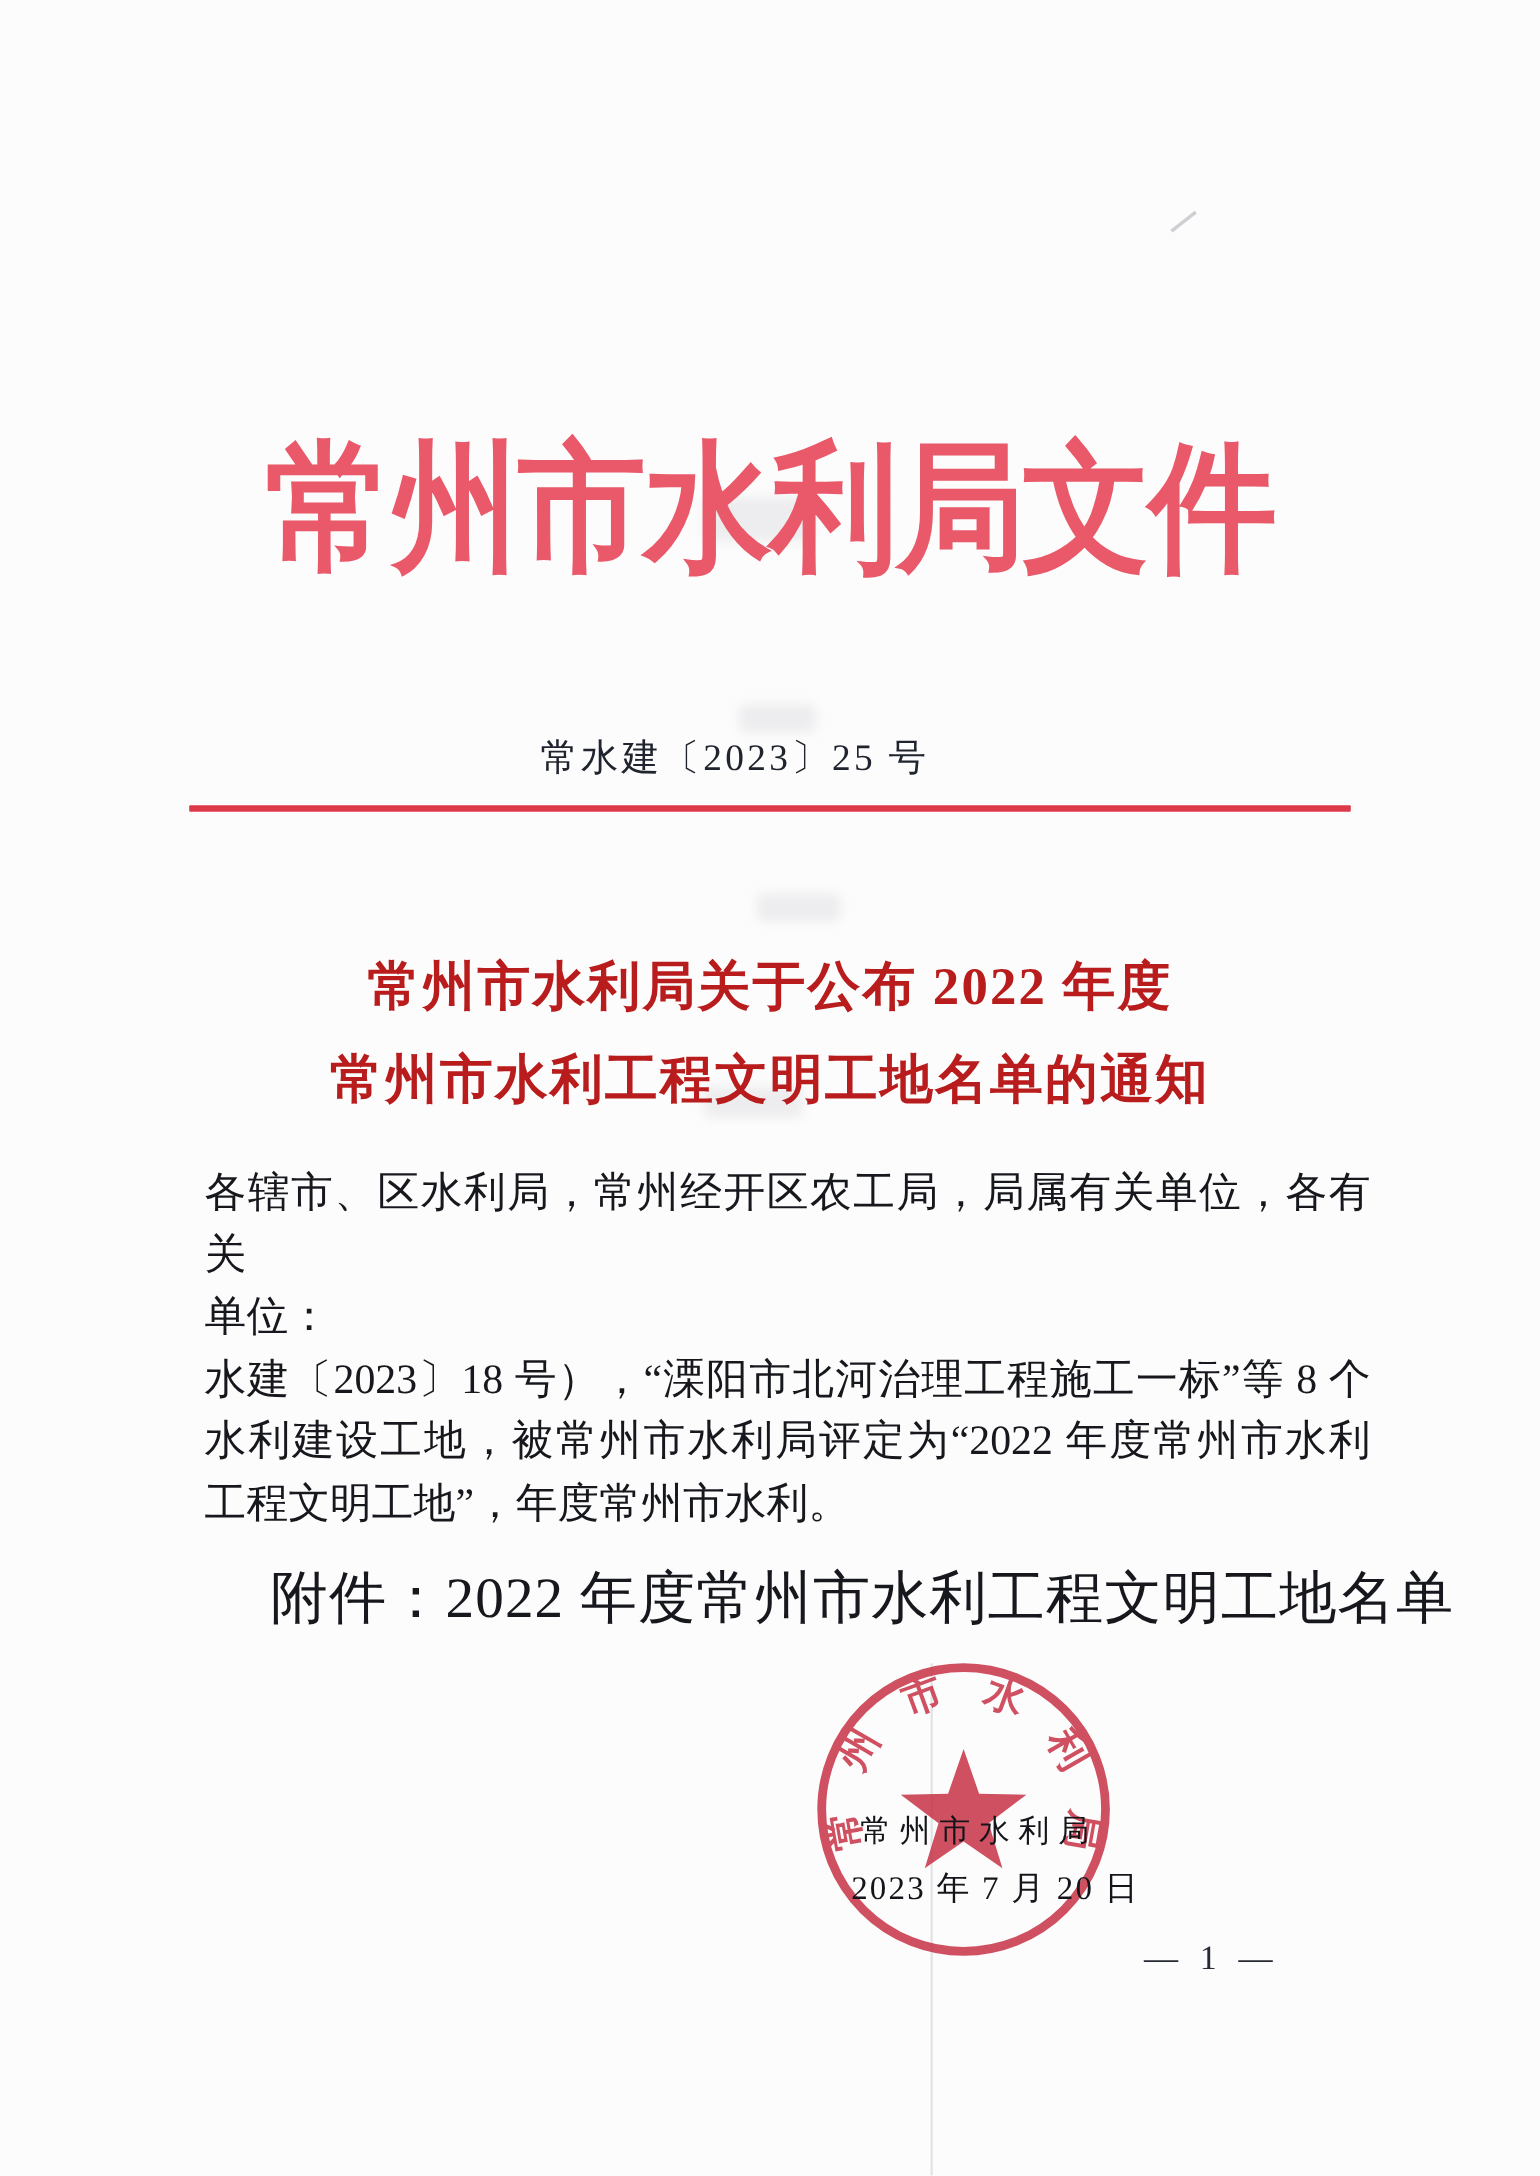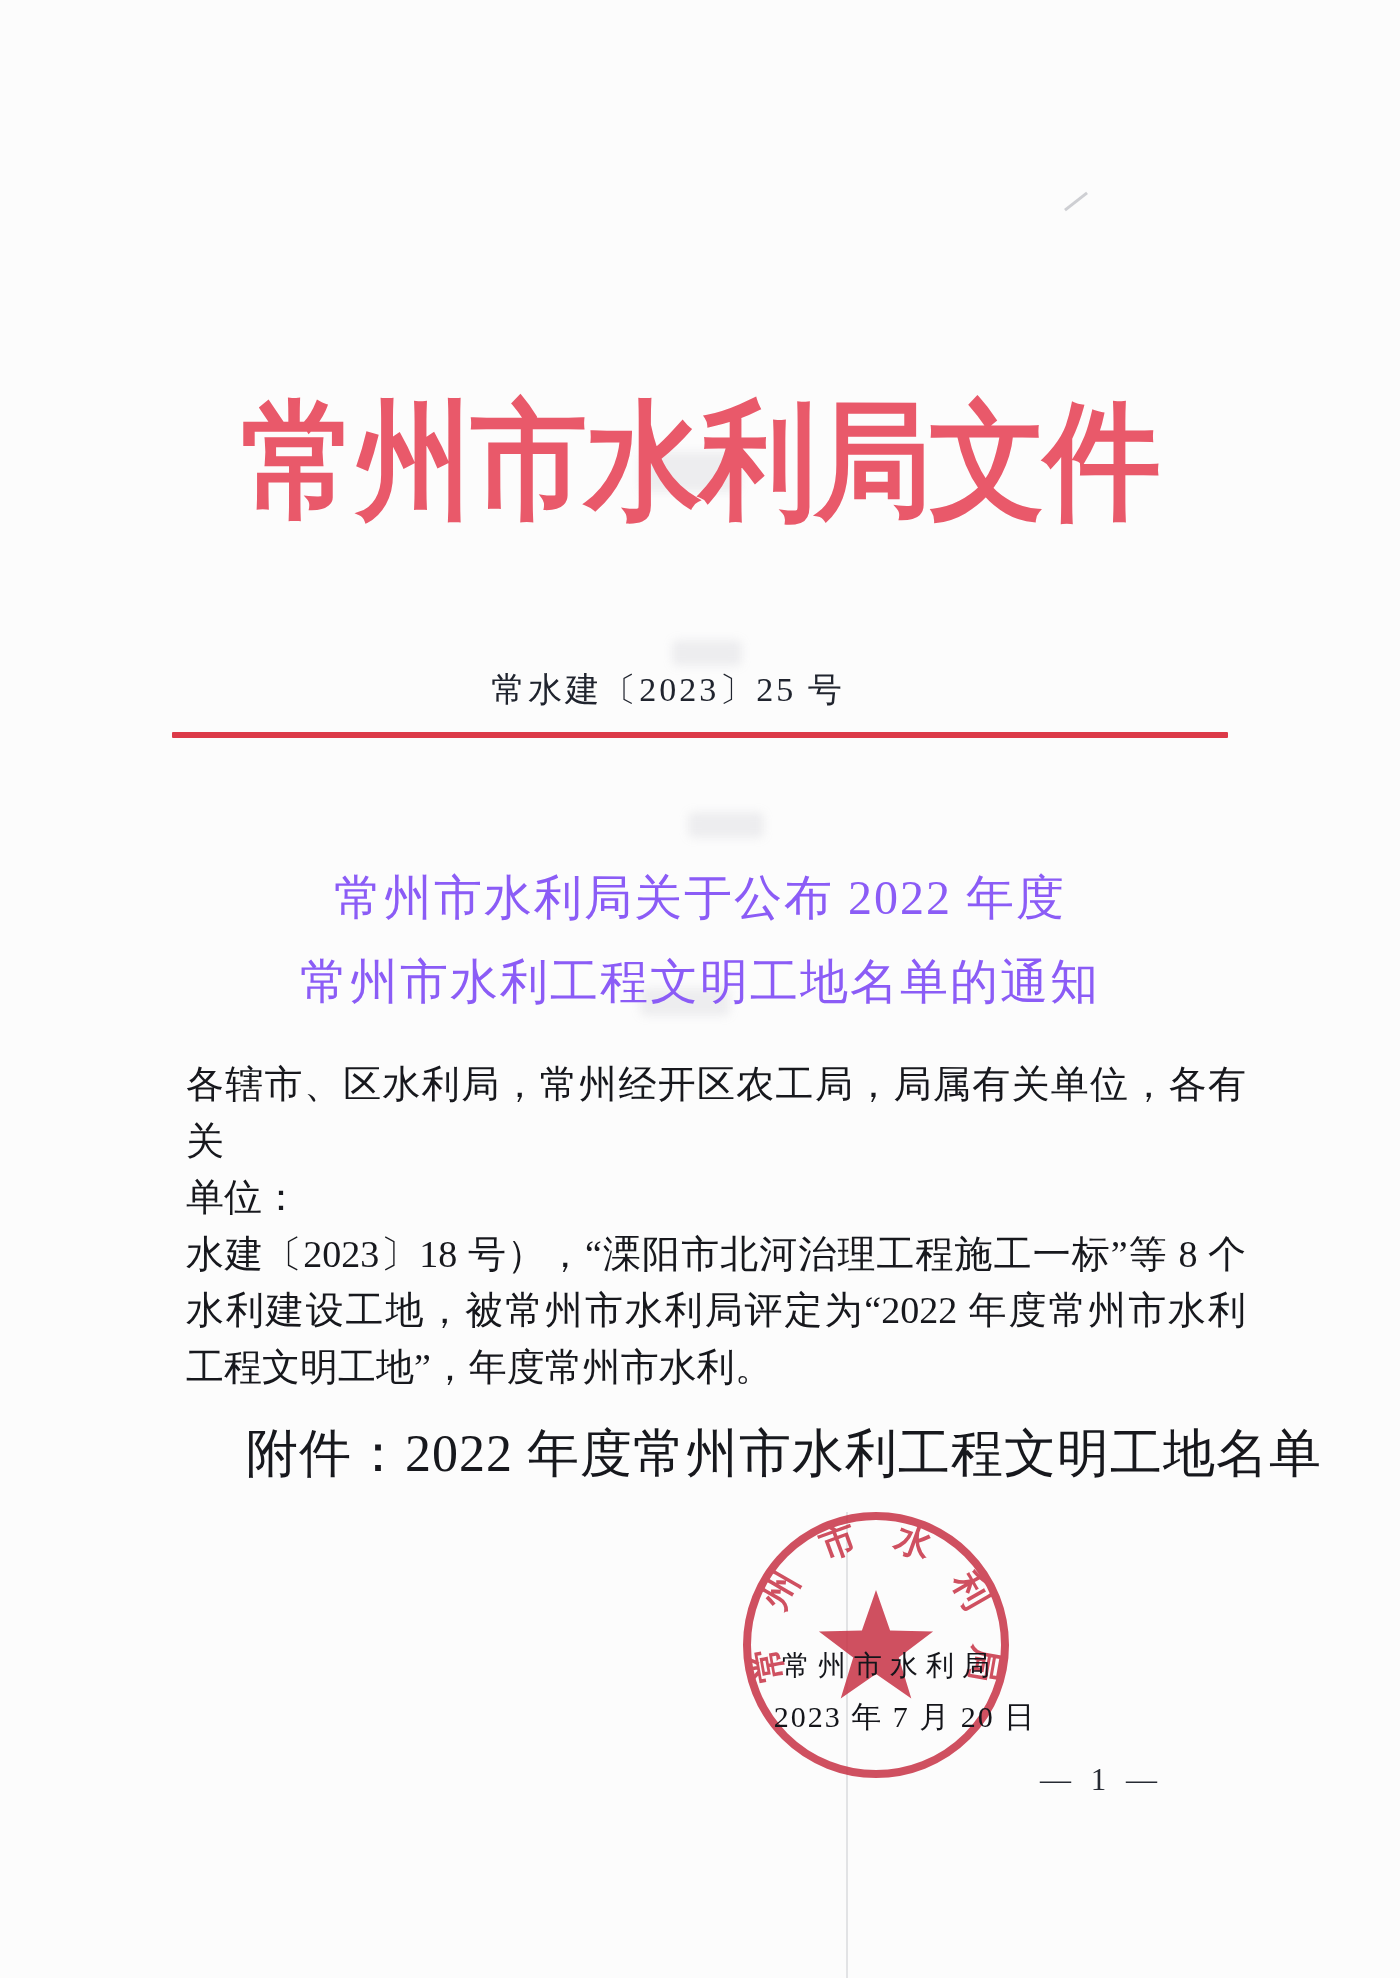--- a/index.html
+++ b/index.html
@@ -30,21 +30,21 @@
     color:#20242e;letter-spacing:3px;
     transform:translateX(-32px);
   }
   .red-rule{
     position:absolute;top:732px;left:172px;width:1056px;height:6px;
     border-radius:1px;
   }
   
   .doc-title{
     position:absolute;top:856px;left:0;width:1400px;
-    text-align:center;font-weight:normal;color:#8b5cf6;
+    text-align:center;font-weight:bold;color:#b91c1c;
     font-size:48px;line-height:84px;letter-spacing:2px;
   }
   
   .body-block{
     position:absolute;top:1056px;left:186px;width:1060px;
     font-size:38px;line-height:56.6px;color:#17181d;
   }
   .bline{width:100%;}
   .bline.justify{text-align:justify;text-align-last:justify;}
   .bline.indent{padding-left:76px;box-sizing:border-box;}

